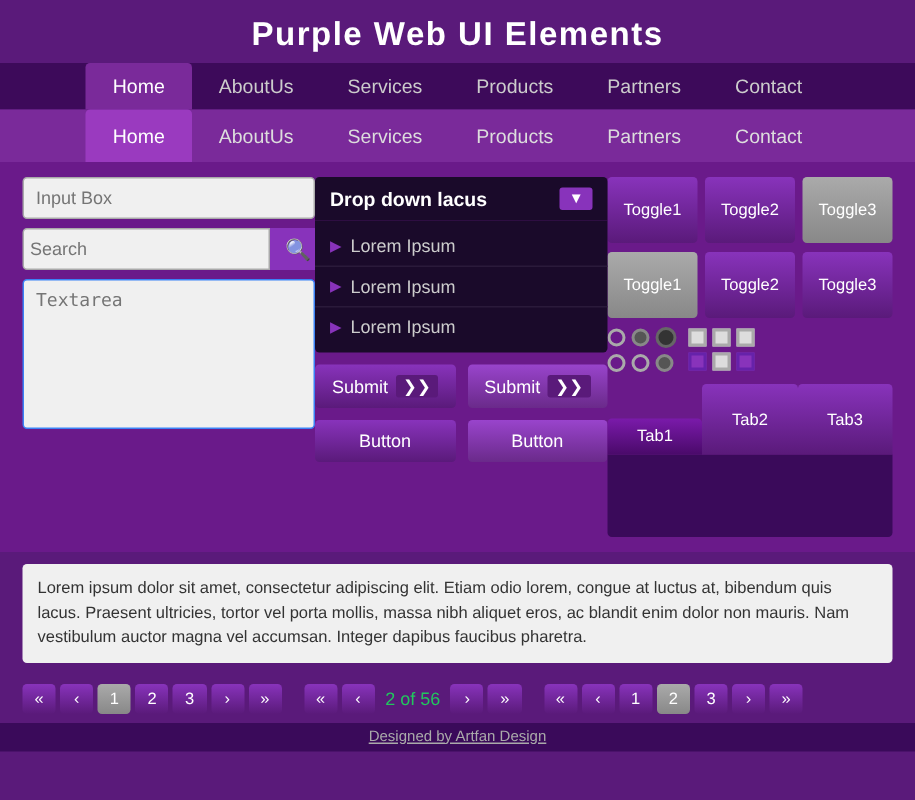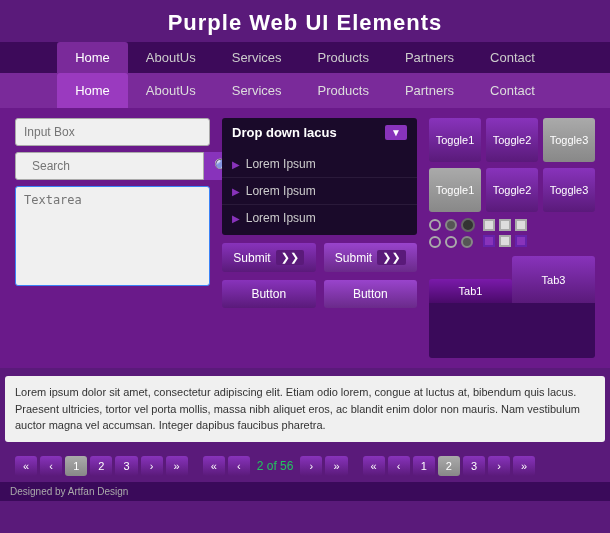--- a/index.html
+++ b/index.html
@@ -66,21 +66,20 @@
       background: #9a3abf;
       color: #fff;
       border-radius: 3px 3px 0 0;
     }
 
     
     .main-content {
       background: #6a1a8a;
       padding: 10px 15px;
       display: flex;
-      gap: 12px;
     }
 
     
     .left-col {
       width: 195px;
       flex-shrink: 0;
     }
     .input-box {
       width: 100%;
       padding: 6px 8px;
@@ -90,21 +89,21 @@
       color: #333;
       font-size: 12px;
       margin-bottom: 6px;
     }
     .search-row {
       display: flex;
       margin-bottom: 6px;
     }
     .search-input {
       flex: 1;
-      padding: 6px 16px;
+      padding: 6px 4px;
       background: #f0f0f0;
       border: 1px solid #aaa;
       border-radius: 3px 0 0 3px;
       color: #333;
       font-size: 12px;
     }
     .search-btn {
       background: #8833bb;
       border: none;
       border-radius: 0 3px 3px 0;
@@ -334,21 +333,21 @@
     }
 
     
     .text-block {
       background: #f0f0f0;
       color: #333;
       padding: 8px 10px;
       border-radius: 3px;
       font-size: 11px;
       line-height: 1.5;
-      margin: 8px 5px;
+      margin: 8px 15px;
     }
 
     
     .pagination-section {
       background: #5a1a7a;
       padding: 6px 15px;
       display: flex;
       gap: 15px;
       align-items: center;
     }
@@ -373,24 +372,25 @@
     }
     .page-info {
       color: #22c55e;
       font-size: 12px;
       padding: 0 4px;
     }
 
     
     .page-footer {
       background: #3a0a5a;
-      text-align: left;
+      text-align: center;
       padding: 4px 10px;
       color: #aaa;
       font-size: 10px;
+      text-decoration: underline;
     }
   </style>
 </head>
 <body>
 
 <div class="page-header">
   <h1 class="page-title">Purple Web UI Elements</h1>
 </div>
 
 <nav class="nav-bar-1">
@@ -495,20 +495,21 @@
         <div class="rc-item">
           <span class="checkbox-sq checked"></span>
           <span class="checkbox-sq"></span>
           <span class="checkbox-sq checked"></span>
         </div>
       </div>
     </div>
 
     <div class="tab-header">
       <button class="tab-btn active">Tab1</button>
+      <button class="tab-btn">Tab2</button>
       <button class="tab-btn">Tab3</button>
     </div>
     <div class="tab-content"></div>
   </div>
 
 </div>
 
 <div class="text-block">Lorem ipsum dolor sit amet, consectetur adipiscing elit. Etiam odio lorem, congue at luctus at, bibendum quis lacus. Praesent ultricies, tortor vel porta mollis, massa nibh aliquet eros, ac blandit enim dolor non mauris. Nam vestibulum auctor magna vel accumsan. Integer dapibus faucibus pharetra.</div>
 
 <div class="pagination-section">

